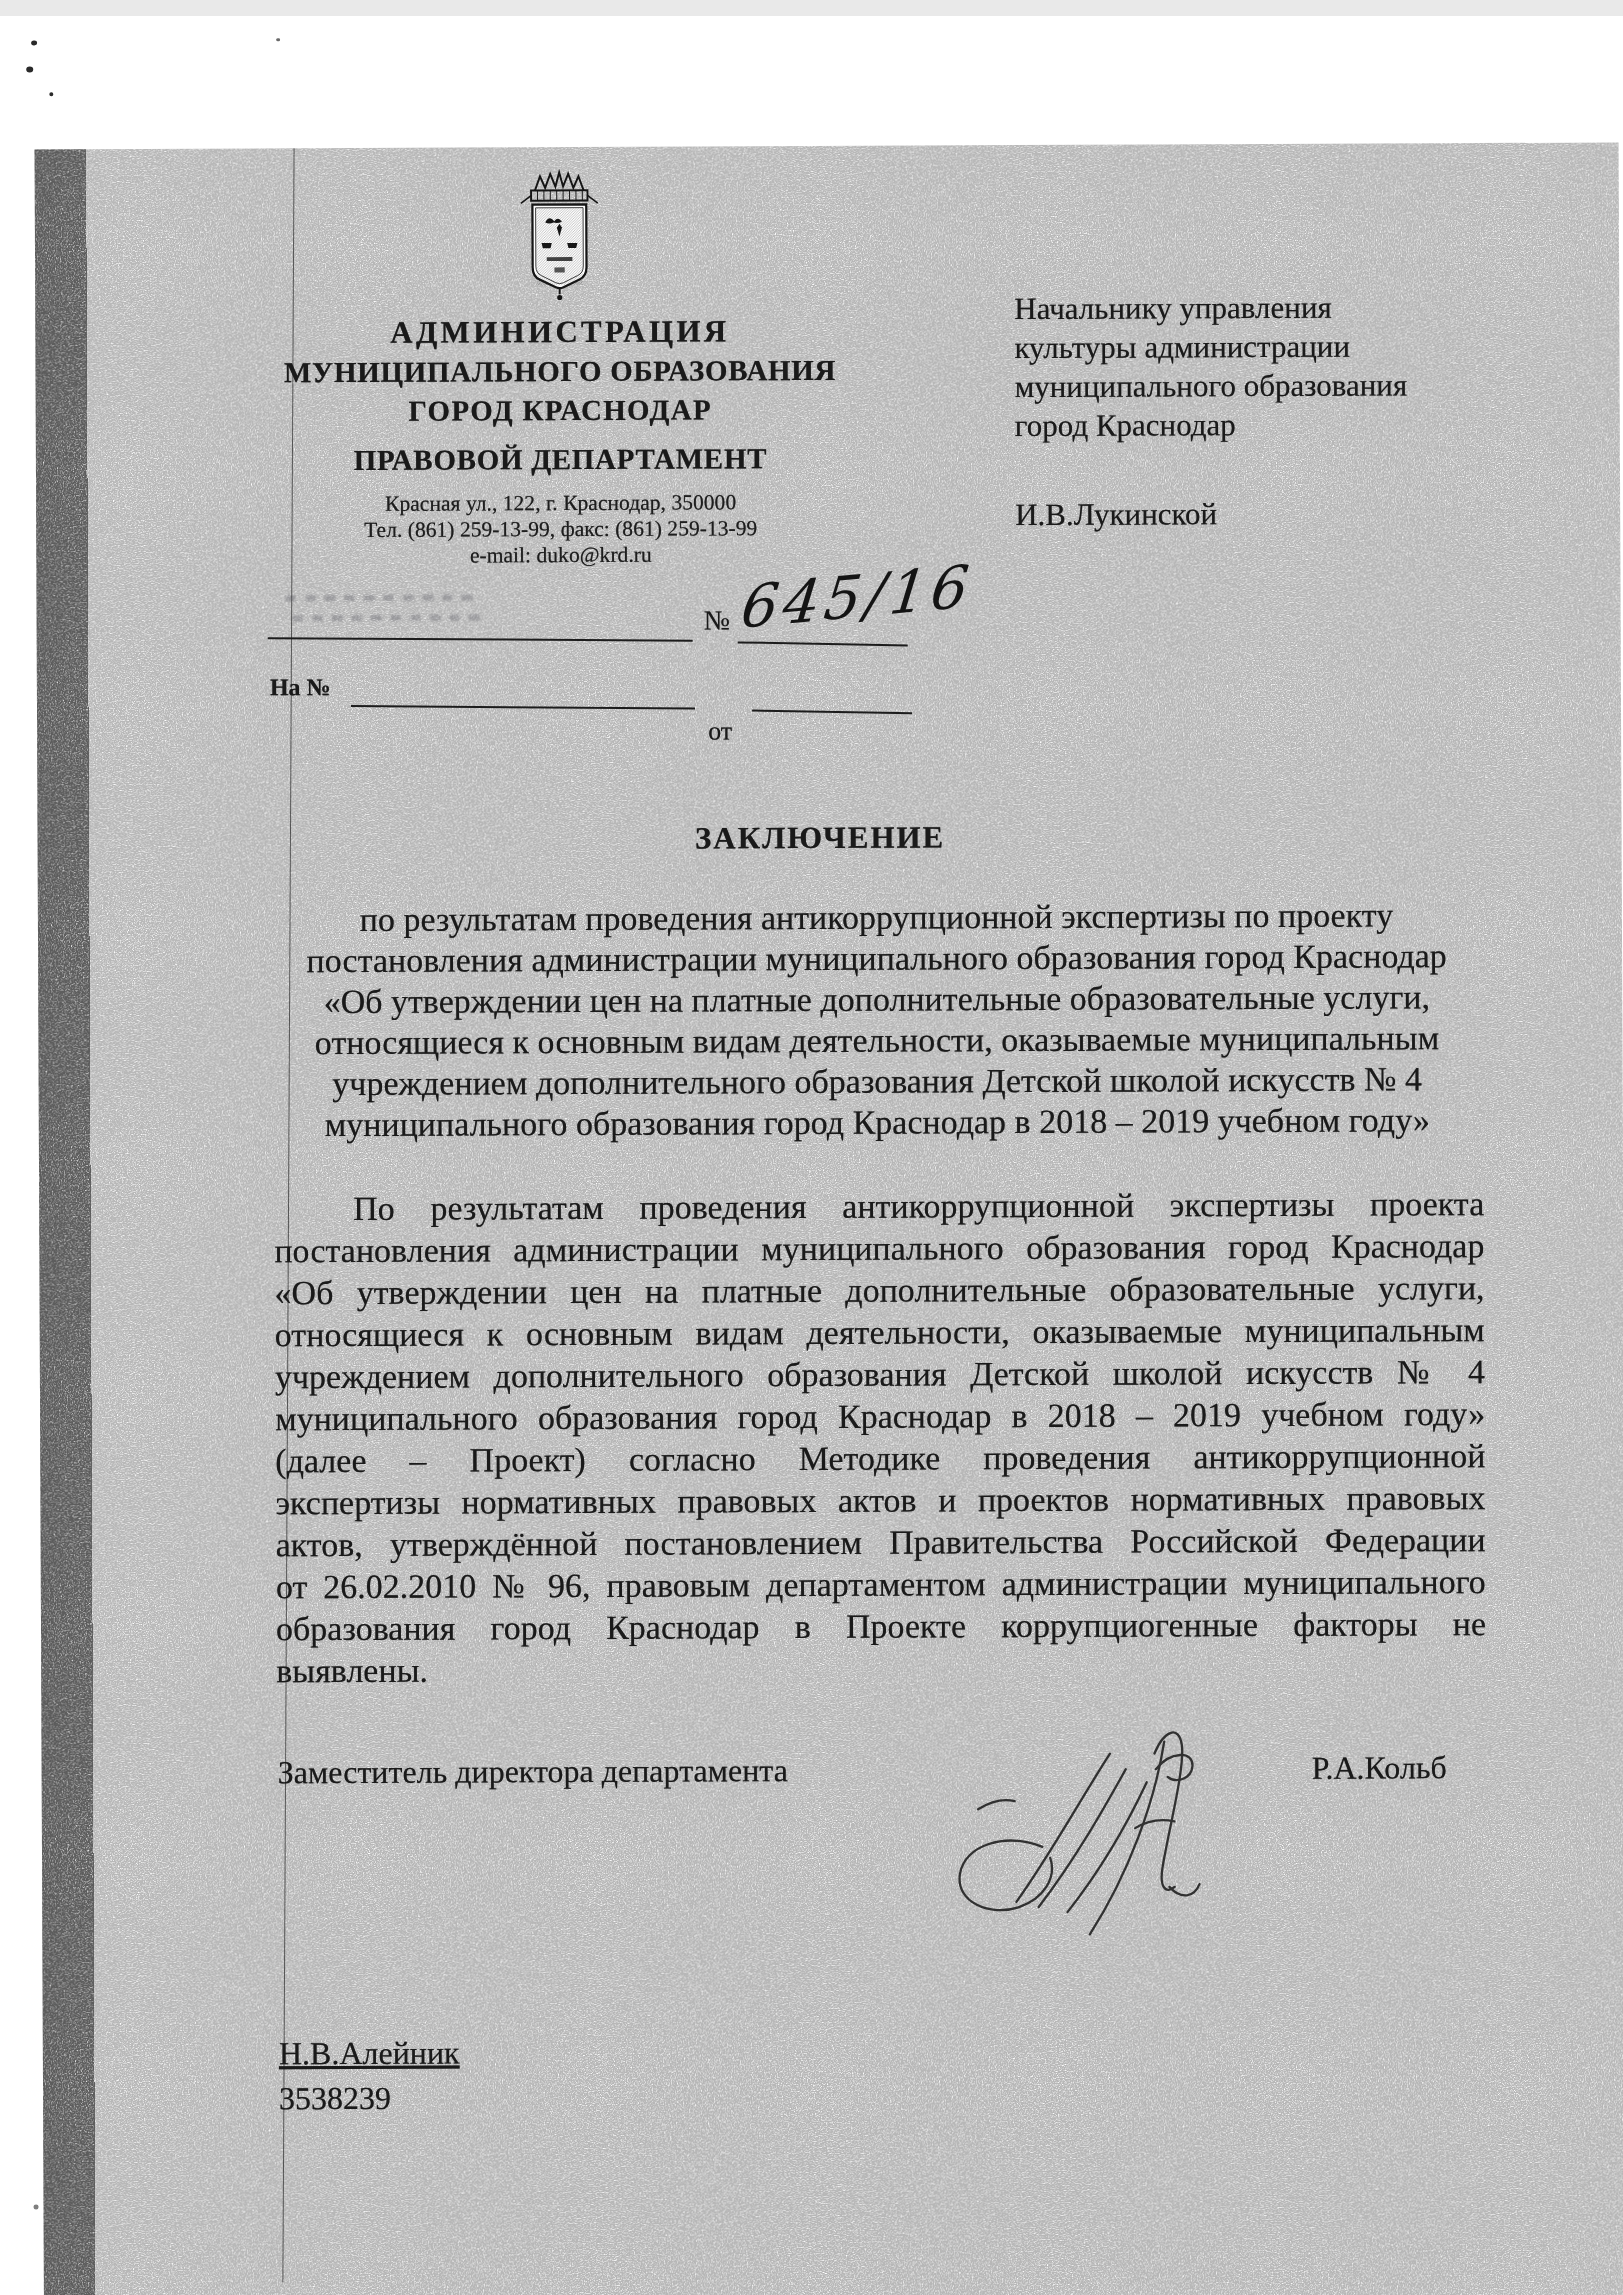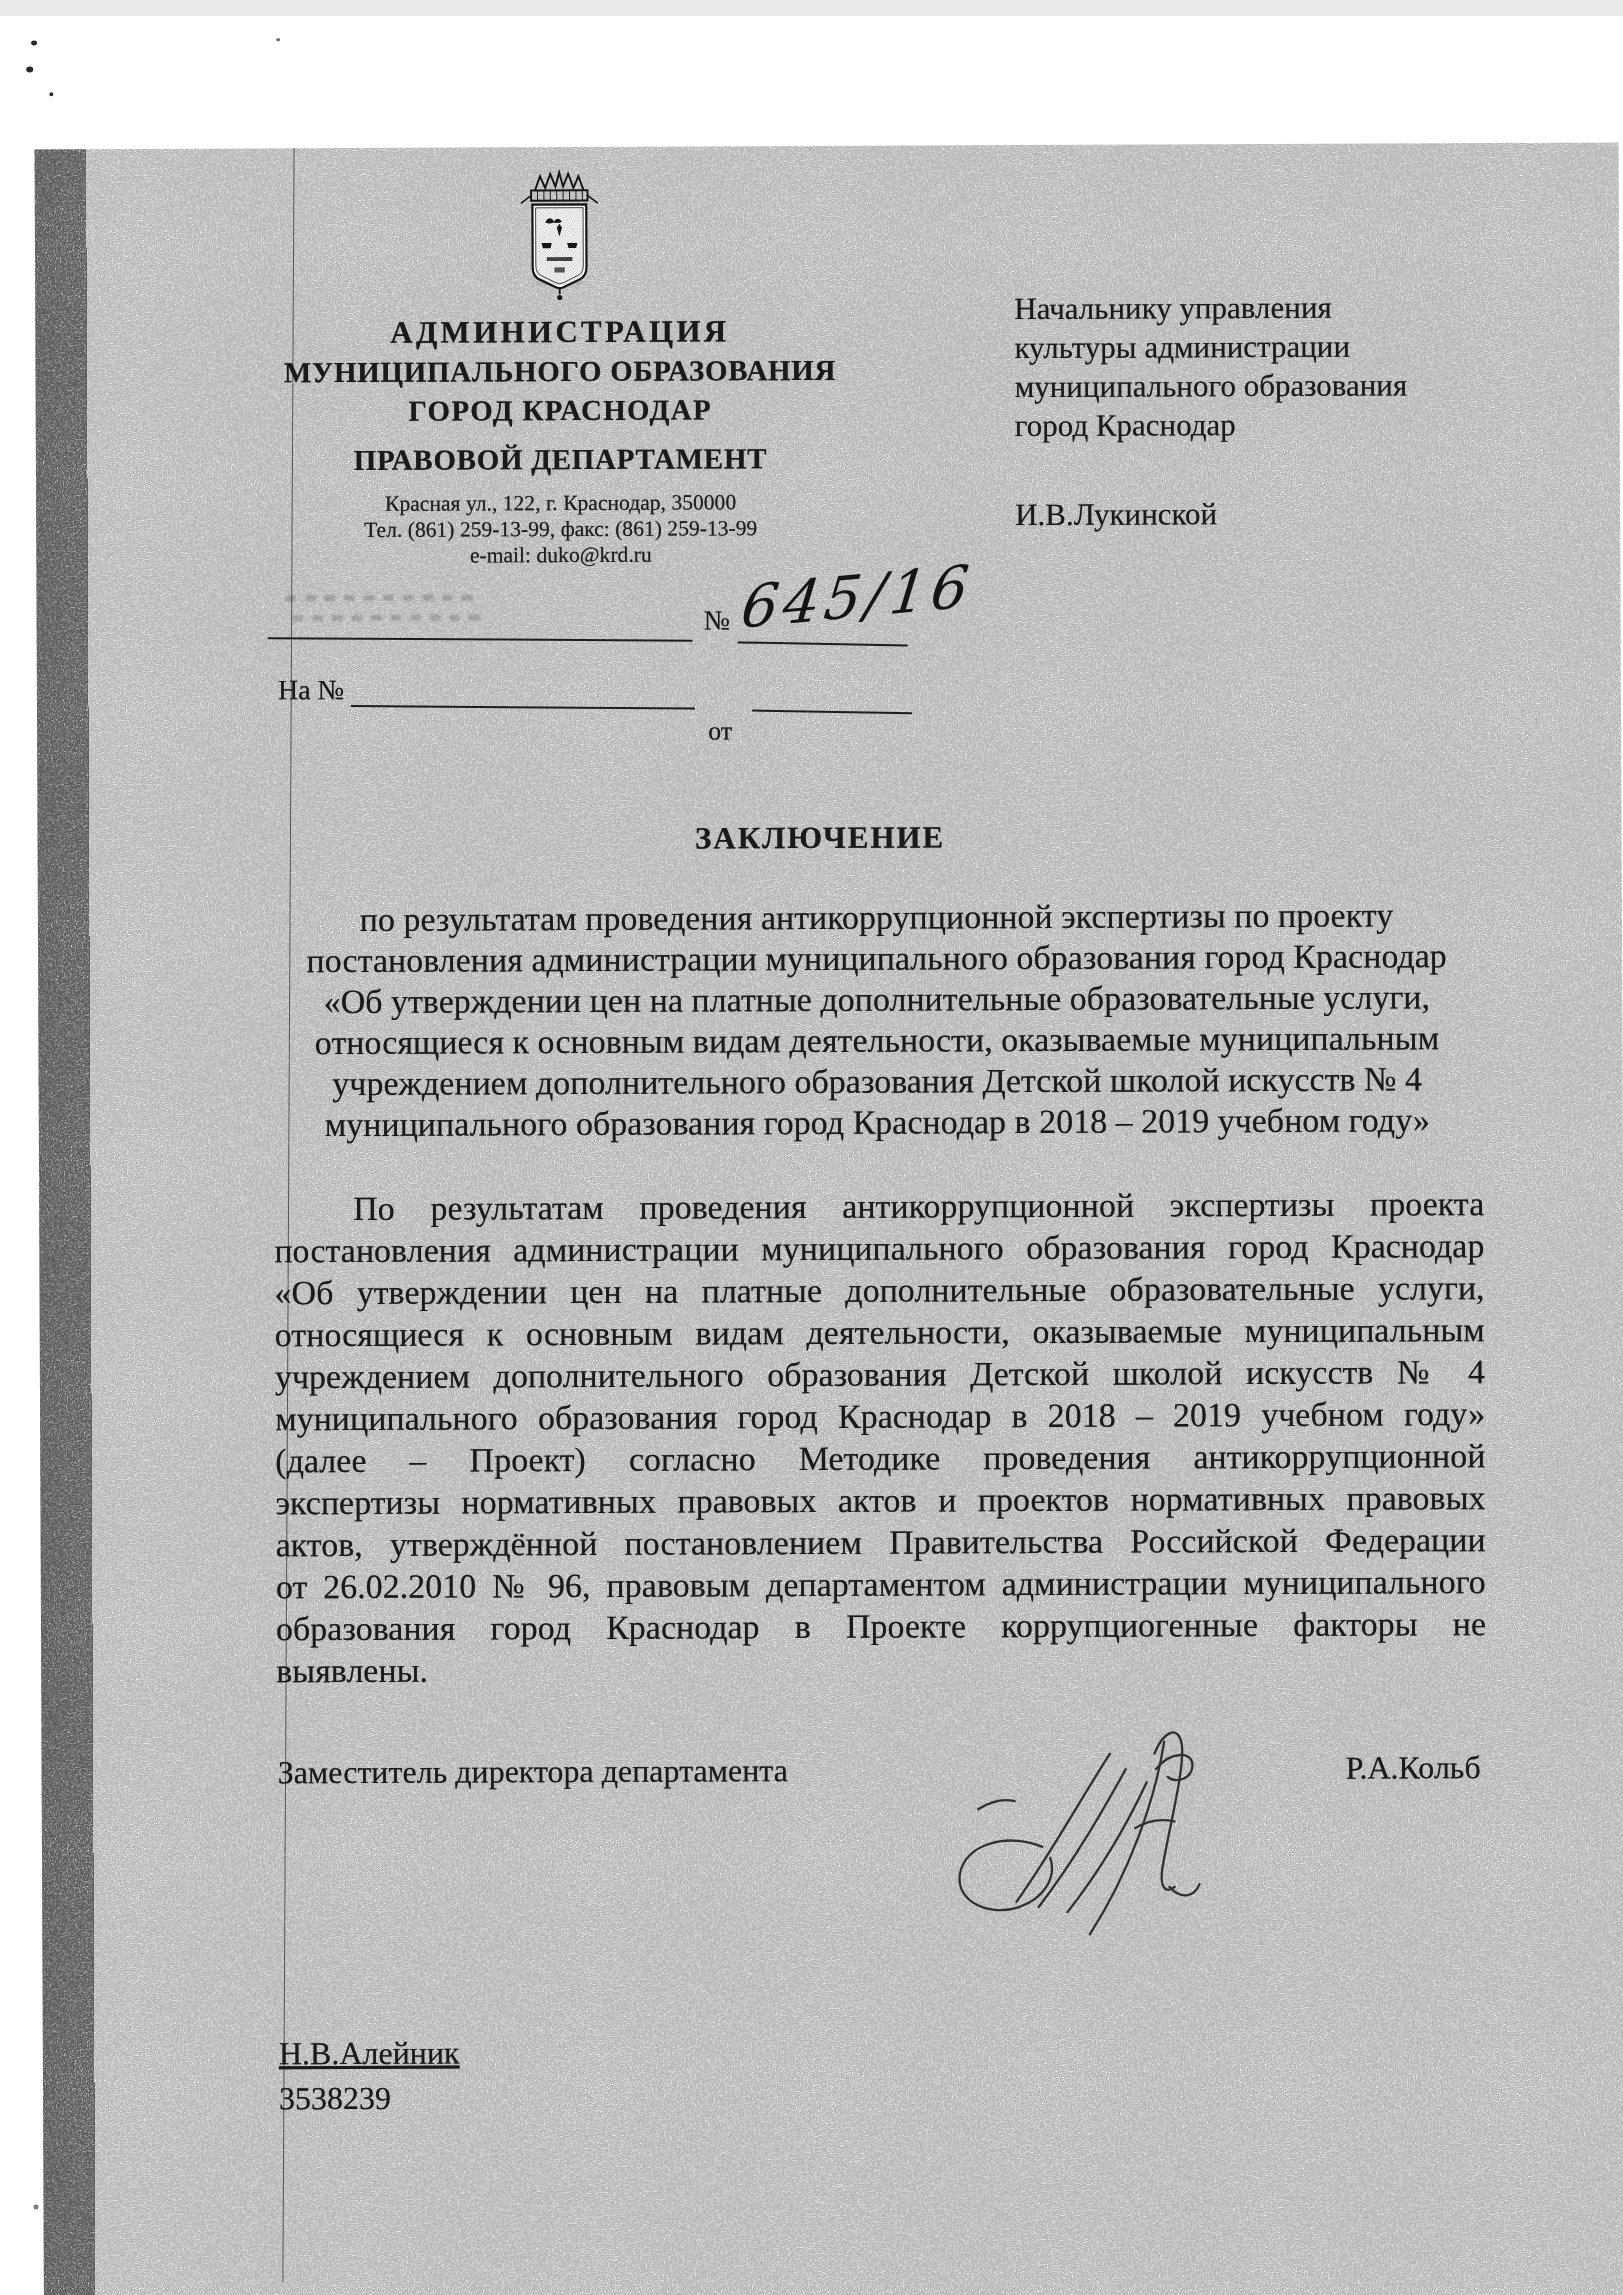--- a/index.html
+++ b/index.html
@@ -34,40 +34,40 @@
   .recipient{left:1018px;top:274px;width:524px;font-size:31px;line-height:39px;}
   .recipient .name{margin-top:50px;}
   
   .uline{position:absolute;border-top:2px solid #1c1c1c;height:0;}
   .no-sign{left:706px;top:588px;font-size:27.5px;}
   .hand-number{
     left:744px;top:547px;font-size:58px;font-style:italic;
     font-family:"DejaVu Serif",serif;letter-spacing:4.6px;color:#141414;
     transform:rotate(-5deg) skewX(-12deg);
   }
-  .reply-label{left:280px;top:656px;font-size:28px;}
+  .reply-label{left:272px;top:656px;font-size:24px;font-weight:bold;}
   .from-label{left:710px;top:700px;font-size:26px;}
   .stamp{
     left:288px;top:568px;width:196px;height:47px;filter:blur(1.3px);opacity:.5;
   }
   .stamp .r1,.stamp .r2{position:absolute;height:5.9px;left:0;right:0;
     background:repeating-linear-gradient(90deg,rgba(70,70,80,.55) 0 10.5px,transparent 10.5px 19.6px);}
   .stamp .r1{top:9.2px;} .stamp .r2{top:29px;left:6.5px;}
   
   .doc-title{left:262px;top:804px;width:1119px;text-align:center;
     font-size:31px;font-weight:bold;letter-spacing:2px;}
   .para1{left:262px;top:881px;width:1231px;font-size:34px;line-height:41px;}
   .para1 .ln{text-align:center;white-space:nowrap;}
   .para2{left:274px;top:1170px;width:1210px;font-size:34px;line-height:42px;}
   .para2 .ln{text-align:justify;text-align-last:justify;}
   .para2 .ln.first{padding-left:79px;}
   .para2 .ln.last{text-align-last:left;}
   
   .sig-position{left:275px;top:1736px;font-size:32px;}
-  .sig-name{left:1309px;top:1736px;width:203px;text-align:center;font-size:32px;}
+  .sig-name{left:1309px;top:1736px;width:203px;text-align:left;font-size:32px;}
   .sig-scribble{left:936px;top:1676px;}
   
   .executor{left:275px;top:2017px;font-size:32px;text-decoration:underline;}
   .phone{left:275px;top:2062px;font-size:32px;}
   .inky{text-shadow:0 0 0.7px rgba(25,25,25,.65);}
 </style>
 </head>
 <body>
 
 <div id="page">

